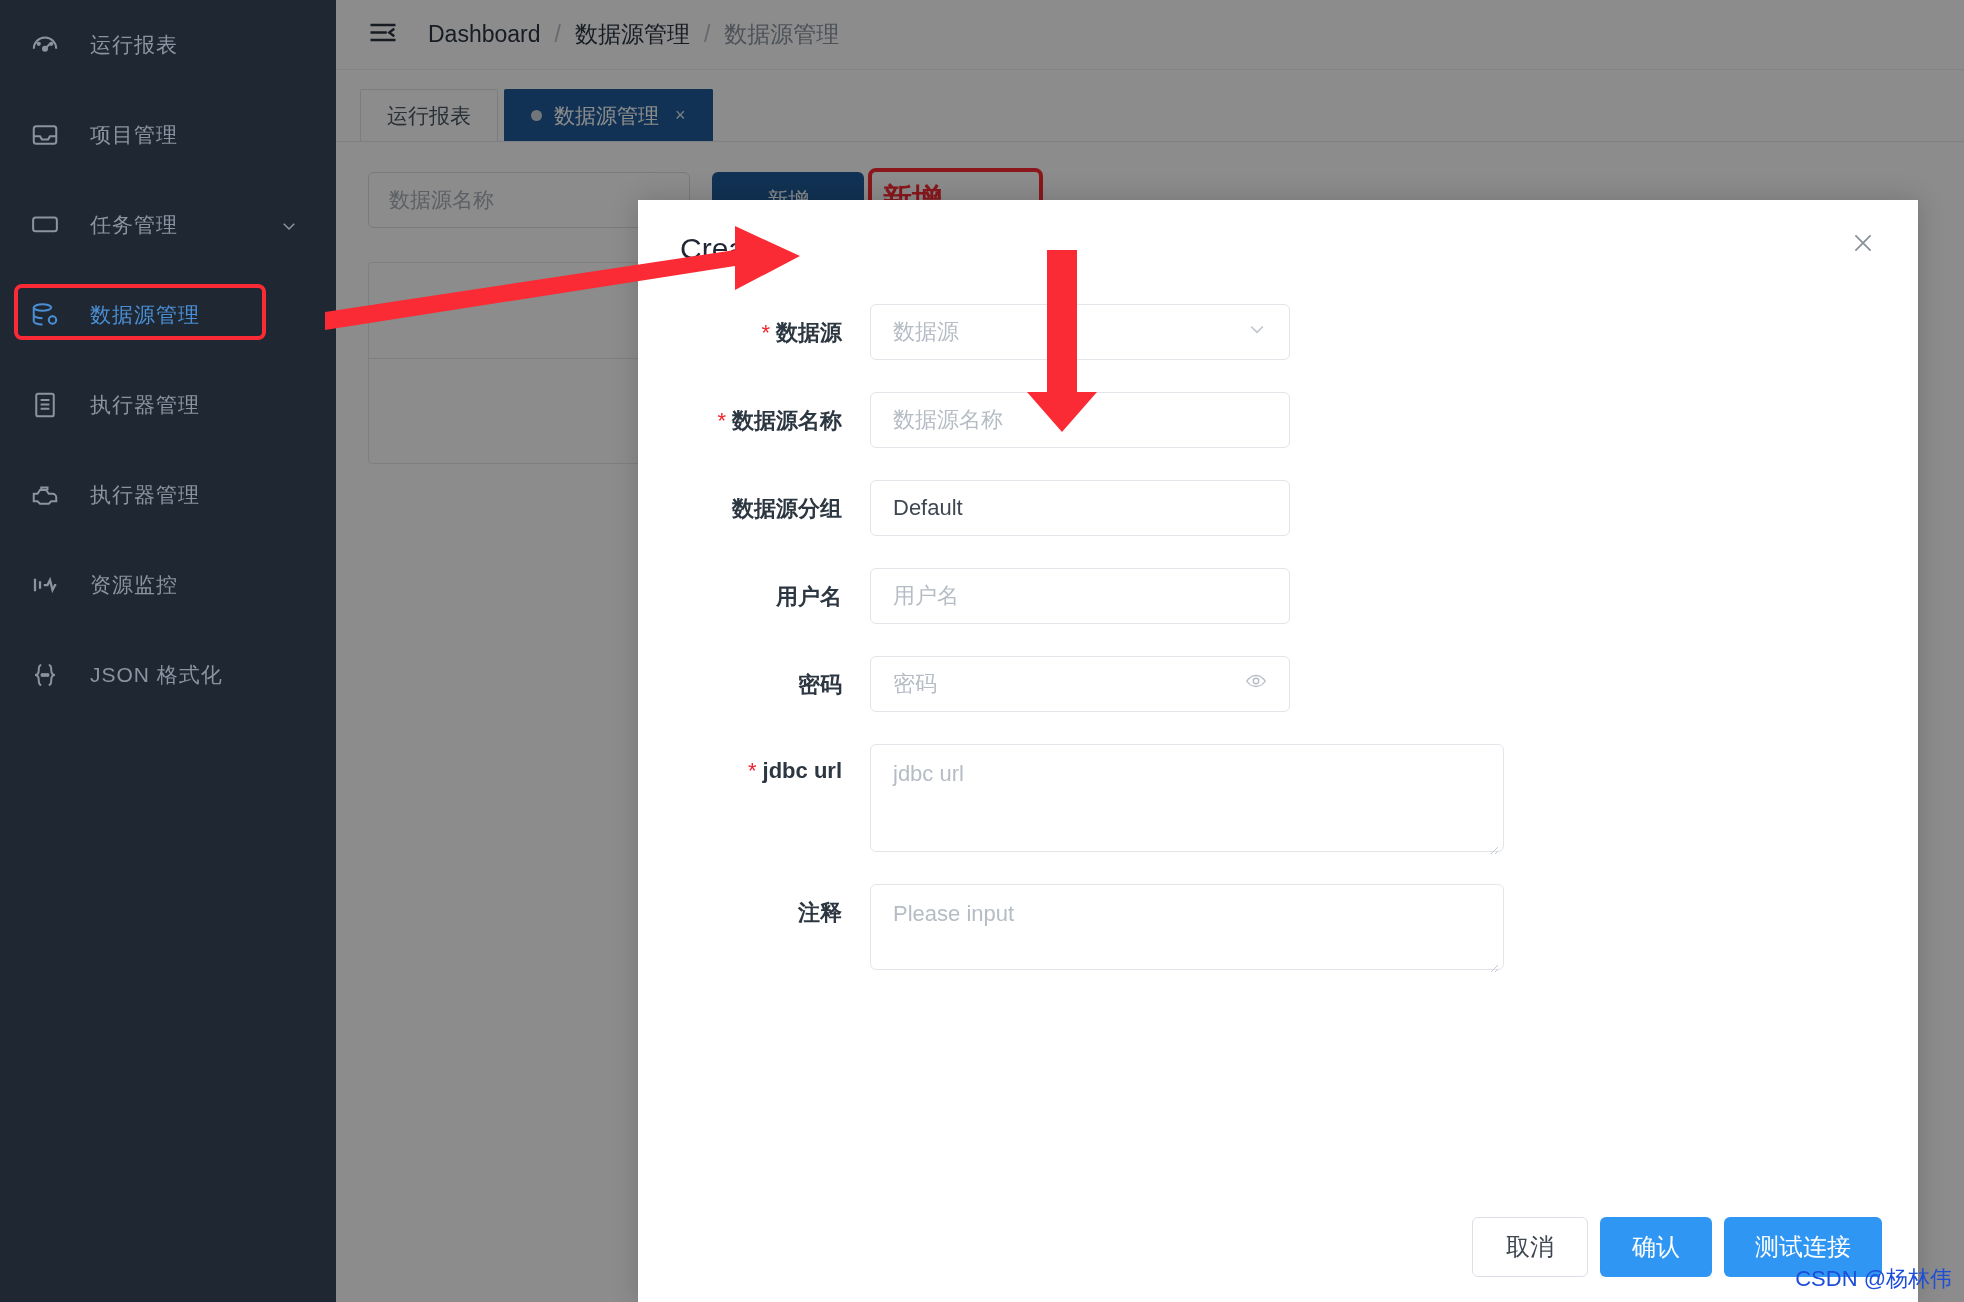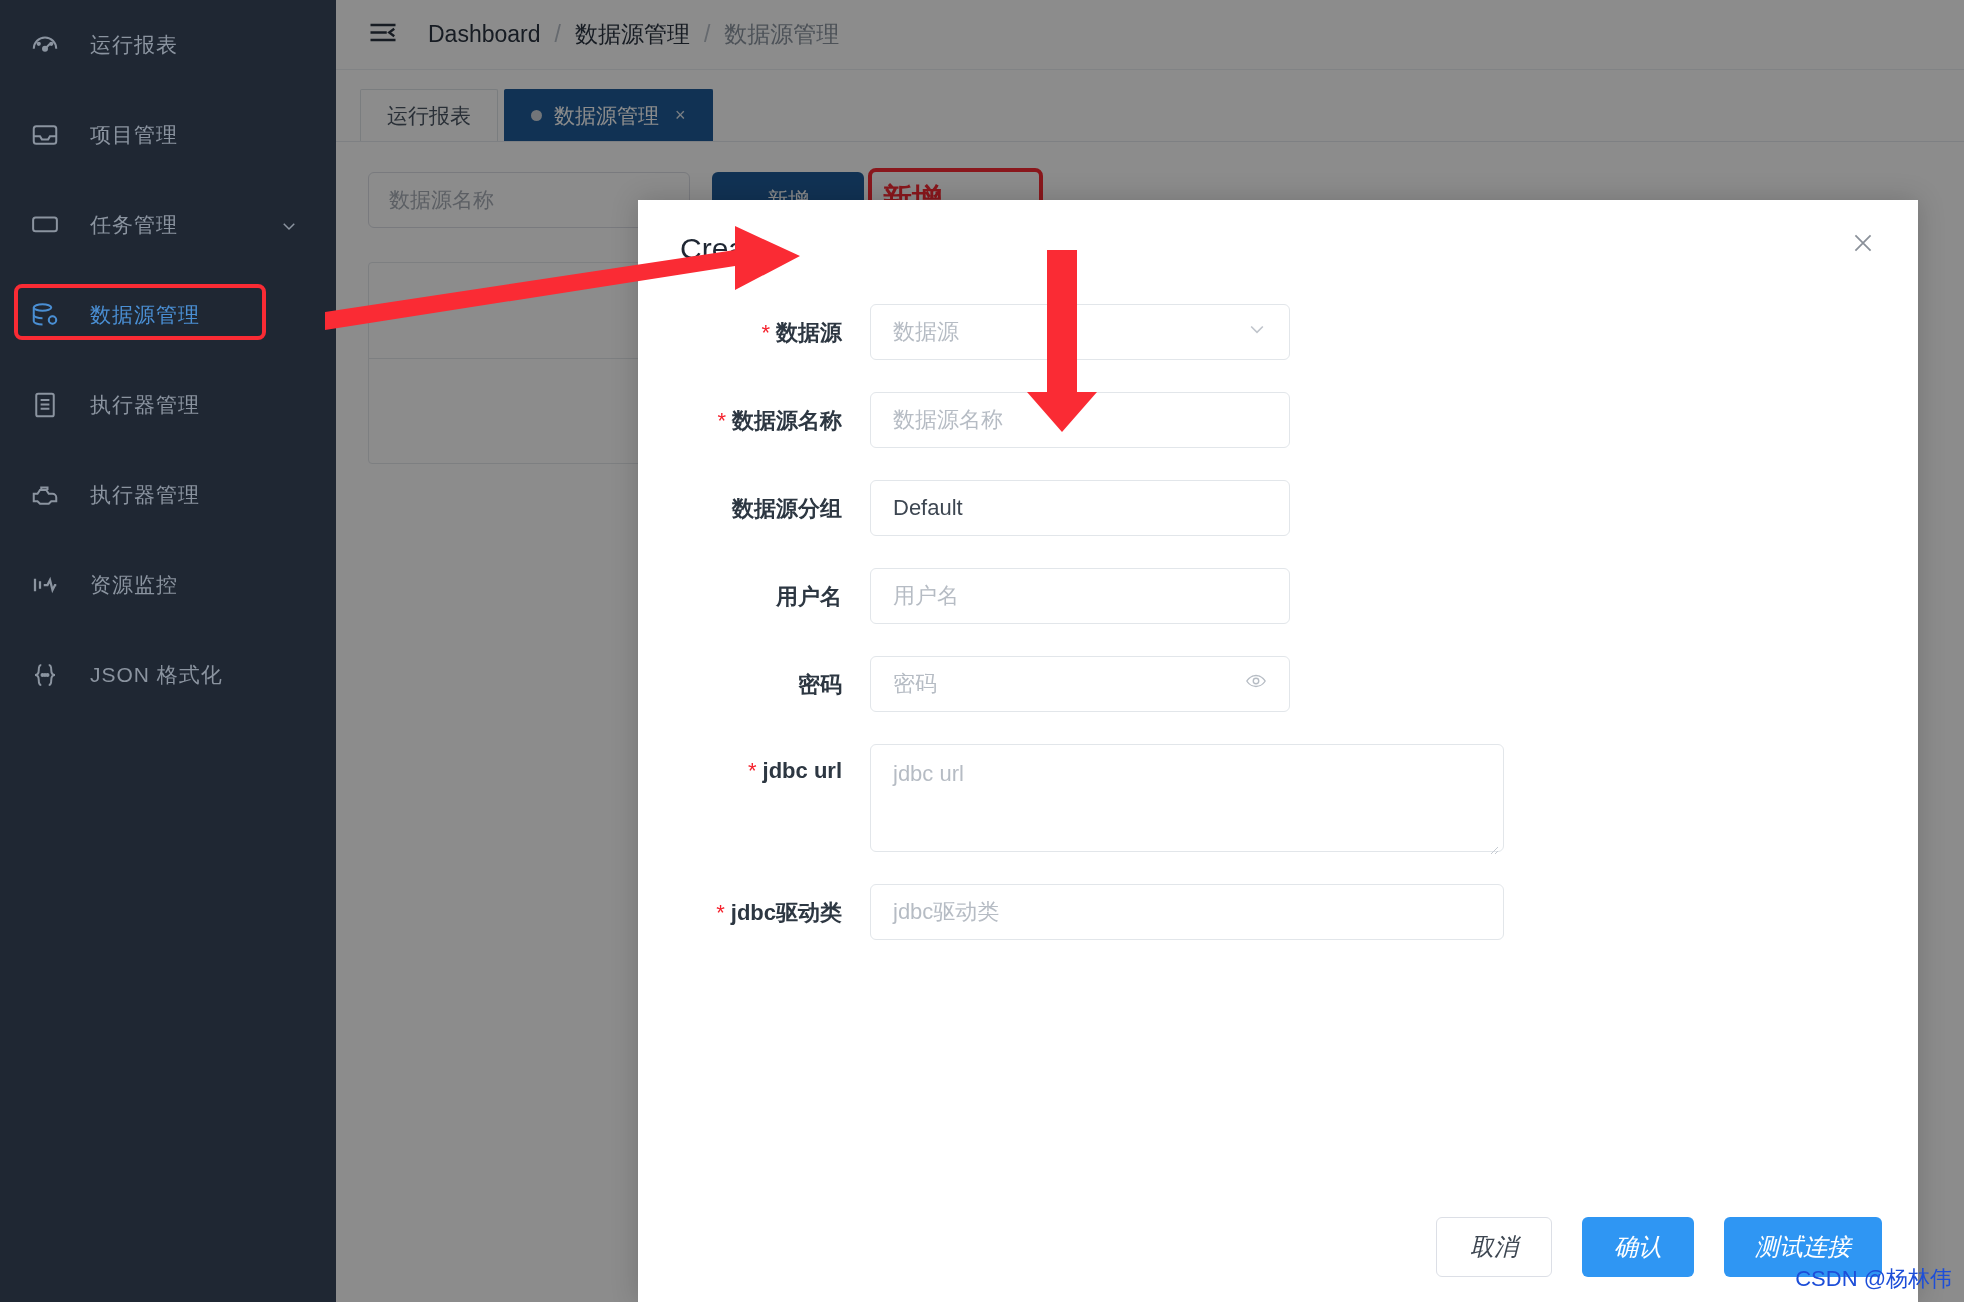--- a/index.html
+++ b/index.html
@@ -193,21 +193,21 @@
   .ta.tall { height: 108px; }
   .ta.short { height: 86px; }
   .resizer {
     position: absolute; right: 4px; bottom: 4px;
     width: 12px; height: 12px;
   }
   #modal-footer {
     position: absolute; left: 0; bottom: 0;
     width: 1280px; height: 110px;
     display: flex; align-items: center; justify-content: flex-end;
-    padding-right: 36px; gap: 30px; font-style: italic;
+    padding-right: 36px; gap: 12px;
   }
   .mbtn {
     height: 60px; min-width: 116px;
     border-radius: 6px;
     display: flex; align-items: center; justify-content: center;
     font-size: 24px; cursor: pointer;
   }
   .mbtn.ghost { background: #fff; border: 1px solid #dcdfe6; color: #3d4651; }
   .mbtn.blue { background: #2f96f3; color: #fff; border: none; min-width: 112px; }
   .mbtn.blue.wide { min-width: 158px; }
@@ -480,31 +480,36 @@
             <span>jdbc url</span>
             <span class="resizer">
               <svg width="12" height="12" viewBox="0 0 12 12" stroke="#c6cbd2" stroke-width="1" fill="none">
                   <path d="M11 4L4 11M11 8l-3 3"></path>
                 </svg>
             </span>
           </div>
         </div>
       </div>
 
-      <div class="form-row">
-        <div class="flabel">
-          <span class="req">*</span><span>jdbc驱动类</span>
-        </div>
-        <div class="fctl">
-          <div class="inp wide">
-            <span>jdbc驱动类</span>
-          </div>
-        </div>
-      </div>
-
+
+      <div class="form-row">
+        <div class="flabel">
+          <span>注释</span>
+        </div>
+        <div class="fctl">
+          <div class="ta short">
+            <span>Please input</span>
+            <span class="resizer">
+              <svg width="12" height="12" viewBox="0 0 12 12" stroke="#c6cbd2" stroke-width="1" fill="none">
+                  <path d="M11 4L4 11M11 8l-3 3"></path>
+                </svg>
+            </span>
+          </div>
+        </div>
+      </div>
     </div>
 
     <div id="modal-footer">
       <div class="mbtn ghost">
         <span>取消</span>
       </div>
       <div class="mbtn blue">
         <span>确认</span>
       </div>
       <div class="mbtn blue wide">

